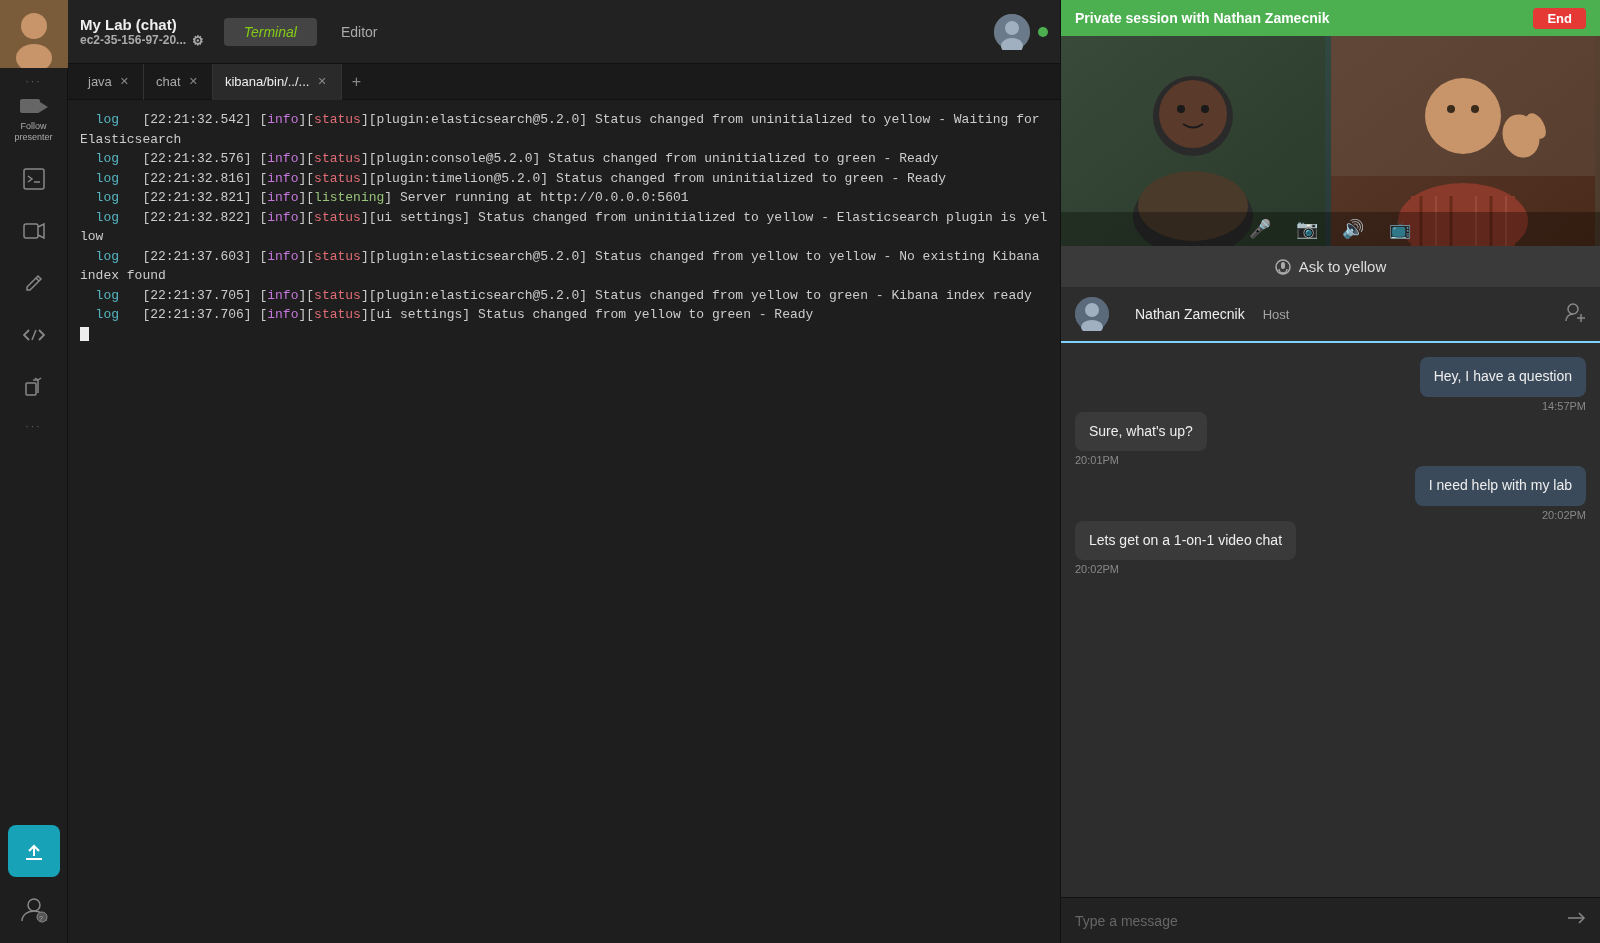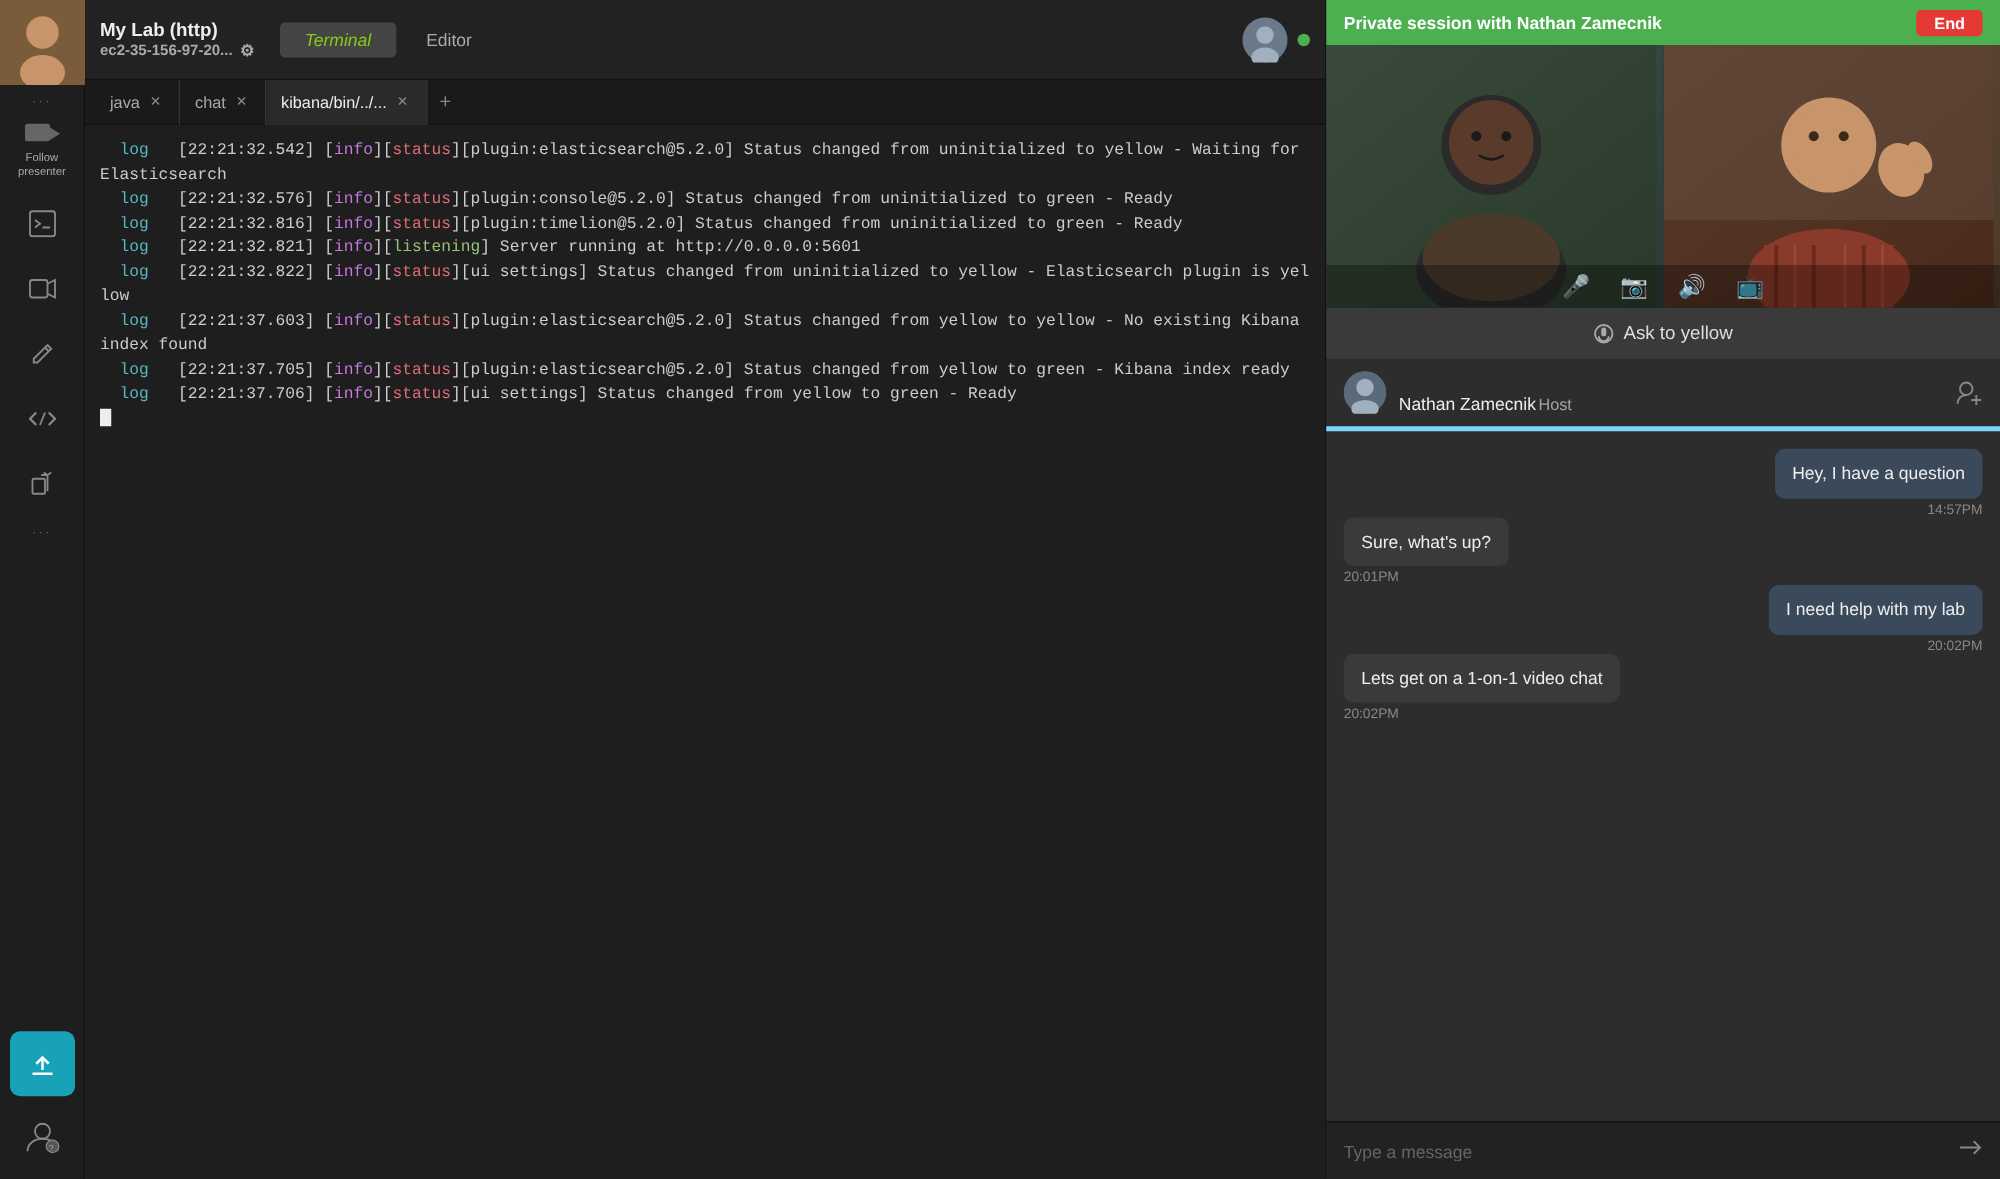--- a/index.html
+++ b/index.html
@@ -348,24 +348,25 @@
       display: flex;
       align-items: center;
       justify-content: center;
       gap: 8px;
       flex-shrink: 0;
     }
 
     
     .chat-participant {
       display: flex;
-      align-items: flex-end;
+      align-items: center;
       padding: 10px 14px;
-      border-bottom: 4px solid #7dd3fc;
-      flex-shrink: 0;
+      border-bottom: 2px solid #7dd3fc;
+      flex-shrink: 0;
+      gap: 16px;
     }
     .chat-participant-avatar {
       width: 34px;
       height: 34px;
       border-radius: 50%;
       background: #555;
       display: flex;
       align-items: center;
       justify-content: center;
       font-size: 16px;
@@ -537,21 +538,21 @@
         <text x="19" y="26" font-size="7" fill="#aaa">?</text>
       </svg>
     </div>
   </div>
 </div>
 
 <div class="main-content">
 
   <div class="topbar">
     <div class="lab-info">
-      <div class="lab-title">My Lab (http)</div>
+      <div class="lab-title">My Lab (chat)</div>
       <div class="lab-subtitle">
         <span class="lab-ip">ec2-35-156-97-20...</span>
         <span class="gear-icon">⚙</span>
       </div>
     </div>
     <div class="tab-buttons">
       <button class="tab-btn active">Terminal</button>
       <button class="tab-btn inactive">Editor</button>
     </div>
     <div class="topbar-right">

